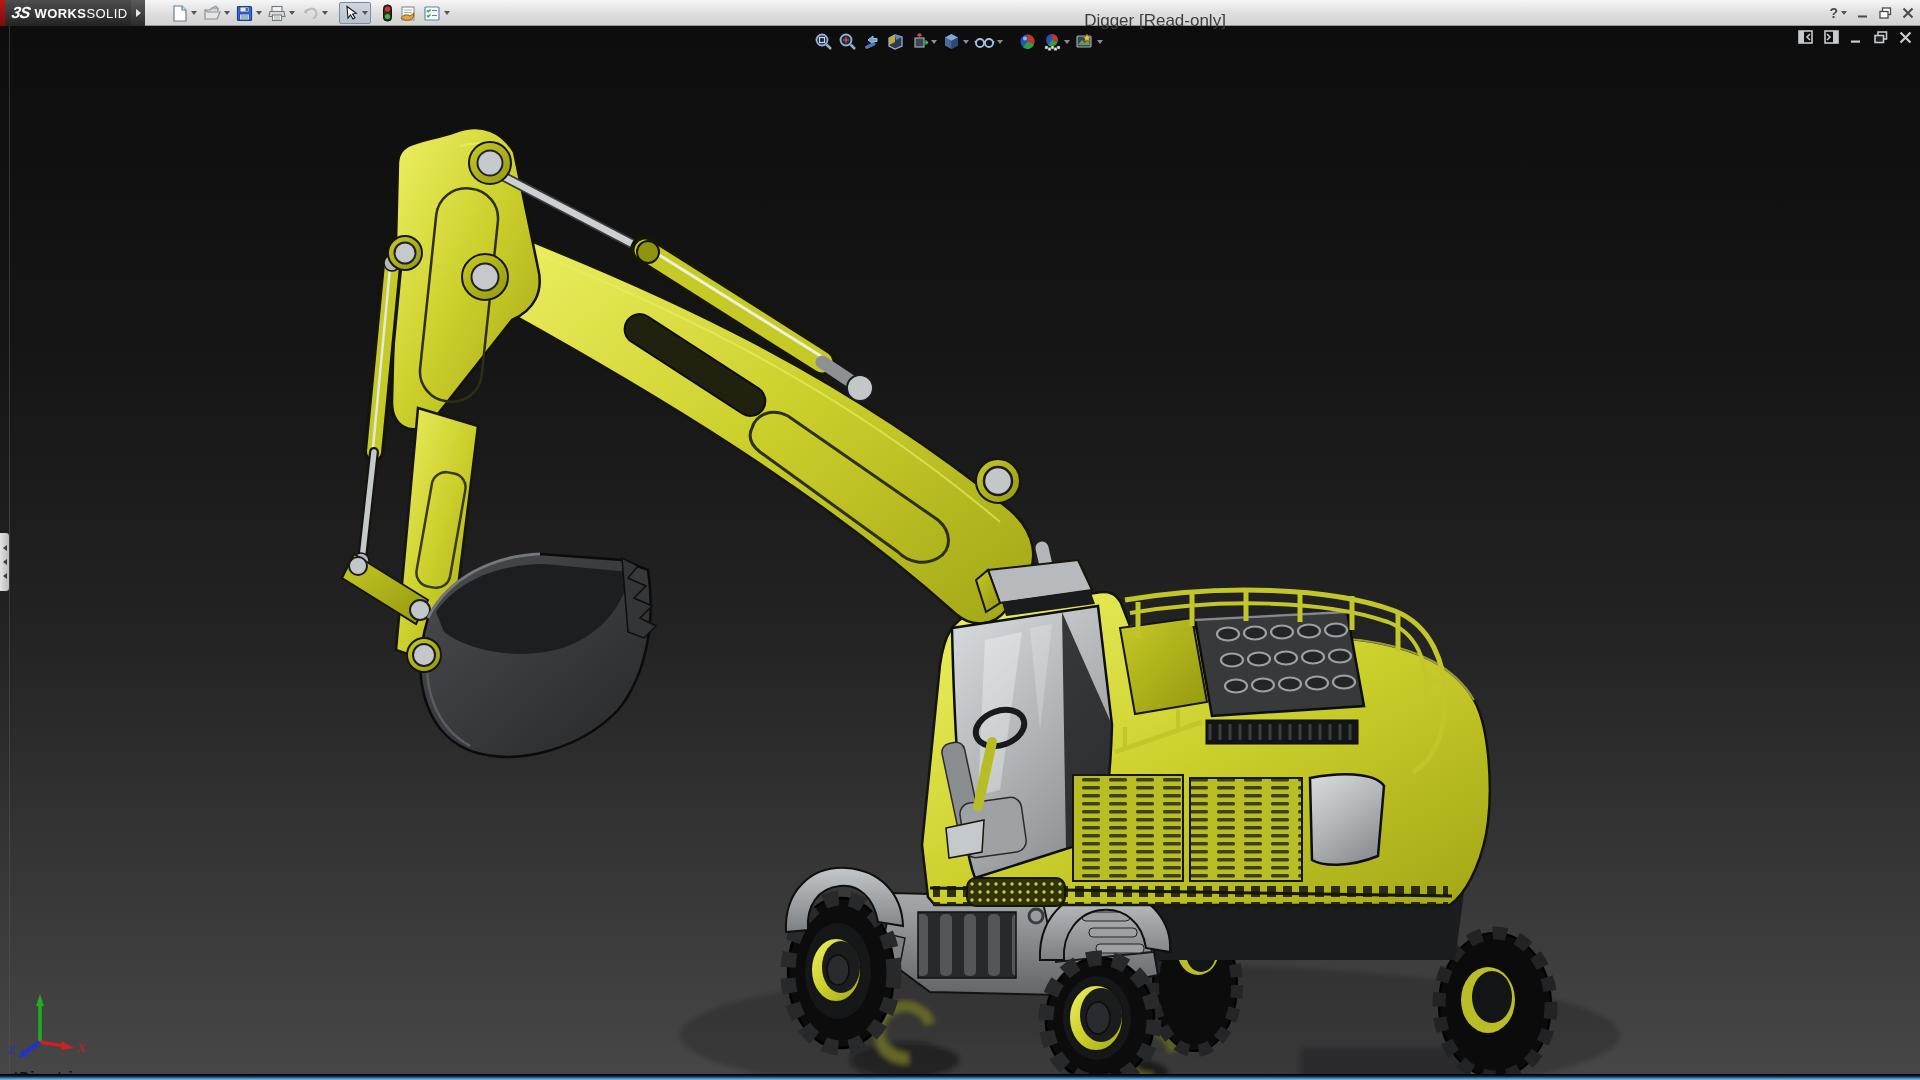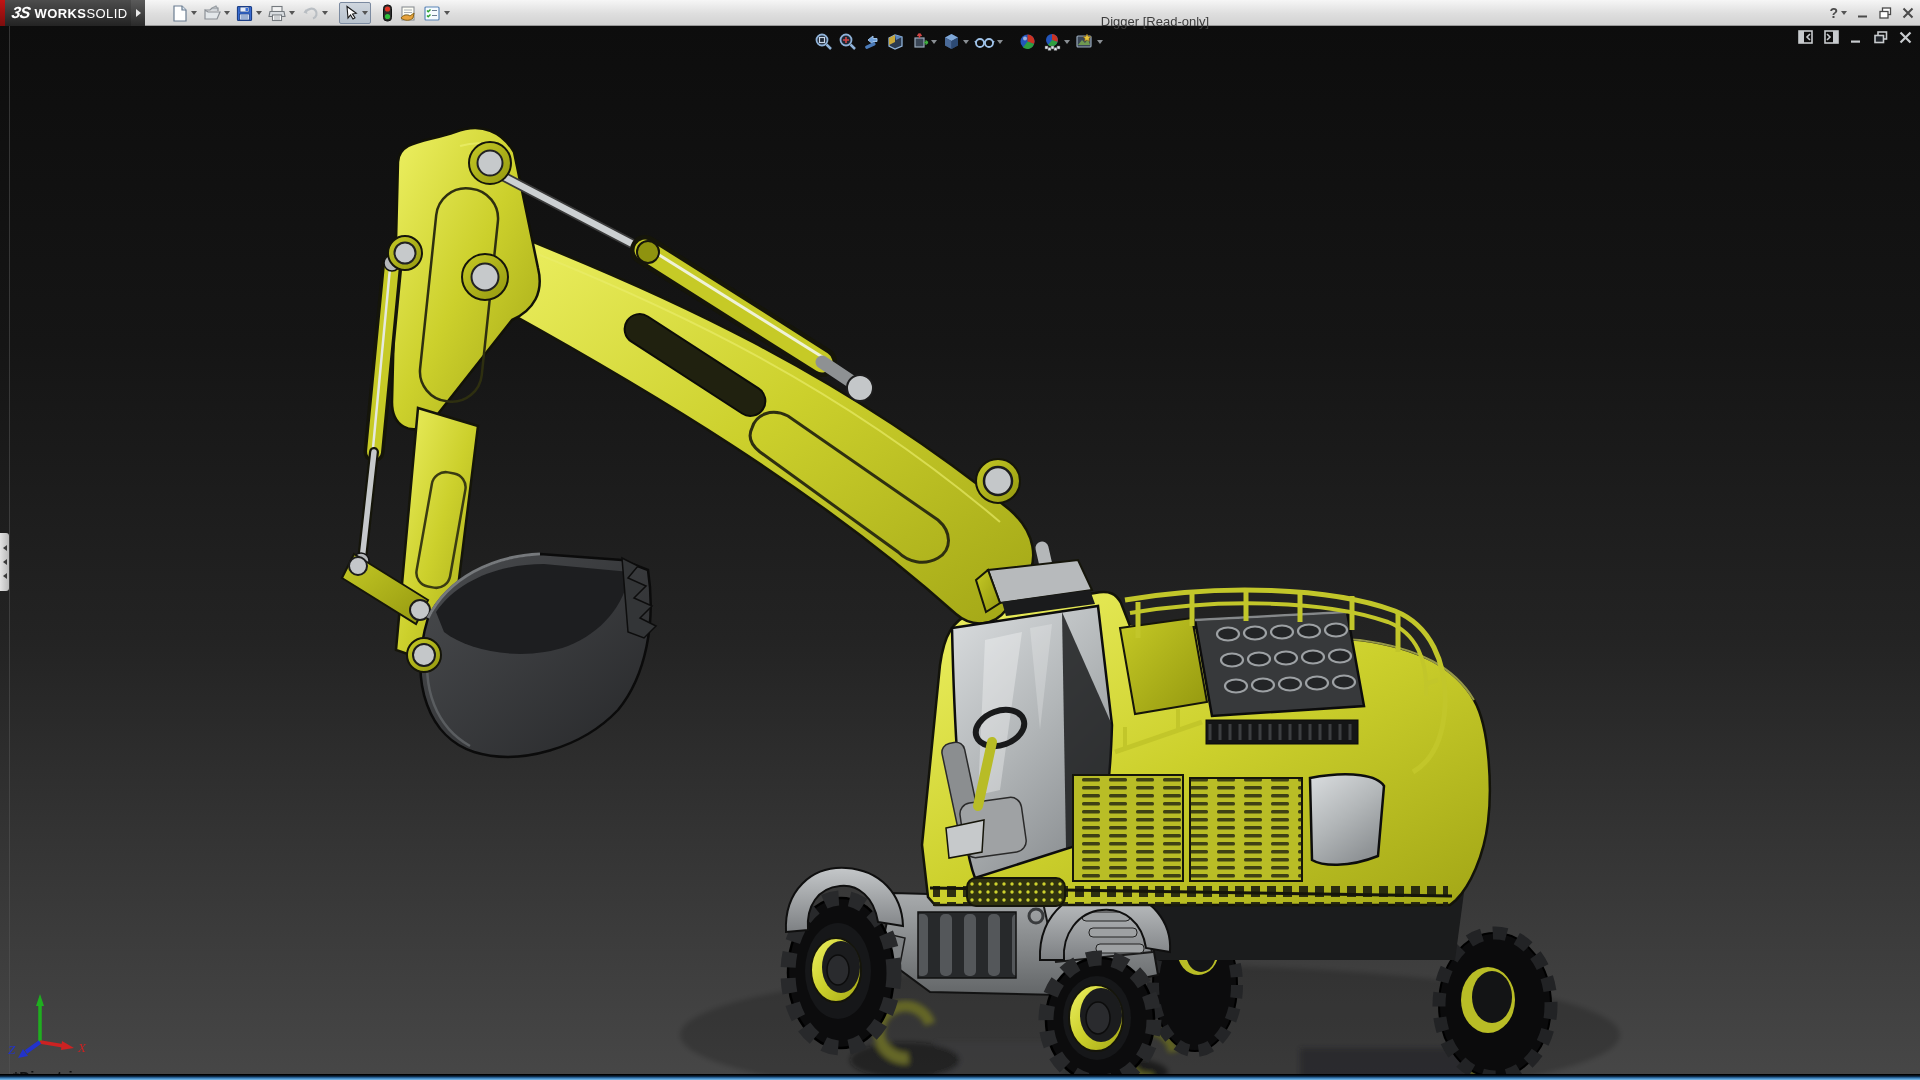--- a/index.html
+++ b/index.html
@@ -18,21 +18,21 @@
   .flyout { position:absolute; left:131px; top:0; width:14px; height:26px;
     background:linear-gradient(#5a5a5a,#2a2a2a); display:flex; align-items:center; justify-content:center; cursor:pointer;}
   .flyout i { width:0;height:0;border-left:5px solid #e8e8e8;border-top:4px solid transparent;border-bottom:4px solid transparent; }
   .tb-icons { position:absolute; left:168px; top:0; height:26px; display:flex; align-items:center; }
   .tb-btn { height:22px; display:flex; align-items:center; padding:0 2px; border:1px solid transparent; border-radius:2px; cursor:pointer; }
   .tb-btn svg { display:block; }
   .tb-btn.pressed { background:linear-gradient(#cfd6de,#b8c2cd); border:1px solid #7b8aa0; }
   .caret { width:0;height:0;border-left:3.5px solid transparent;border-right:3.5px solid transparent;border-top:4px solid #555; margin-left:3px; }
   .tb-gap { width:8px; }
   .win-title { position:absolute; left:1155px; top:0; height:42px; transform:translateX(-50%);
-    display:flex; align-items:center; font-size:13px; color:#3c3c3c; white-space:nowrap; }
+    display:flex; align-items:center; font-size:17px; color:#3c3c3c; white-space:nowrap; }
   .title-ctrls { position:absolute; right:6px; top:0; height:26px; display:flex; align-items:center; gap:10px; }
   .tc-btn { display:flex; align-items:center; color:#4a4a4a; font-size:14px; font-weight:bold; cursor:pointer; }
   .tc-btn svg { display:block; }
 
   
   .viewport { position:absolute; left:0; top:26px; width:1920px; height:1054px; overflow:hidden;
     background:linear-gradient(#0d0d0d,#151515 30%,#232323 58%,#383838 82%,#474747 100%); }
   .scene { position:absolute; left:0; top:-26px; width:1920px; height:1080px; }
 
   

